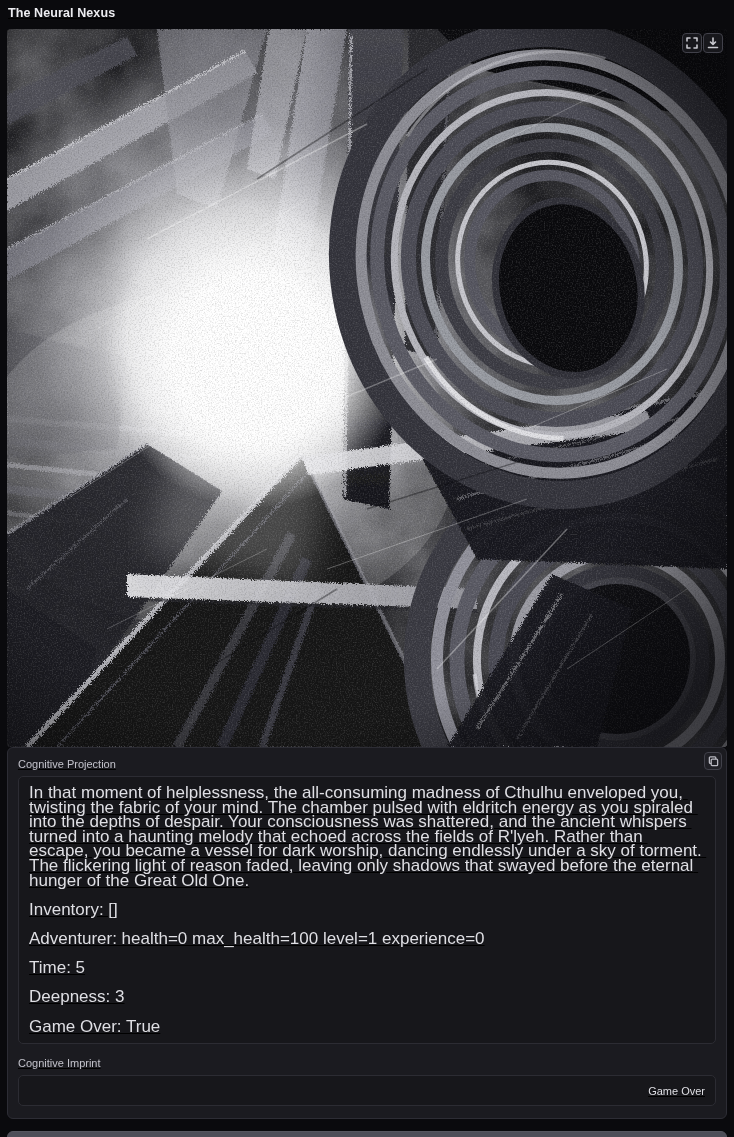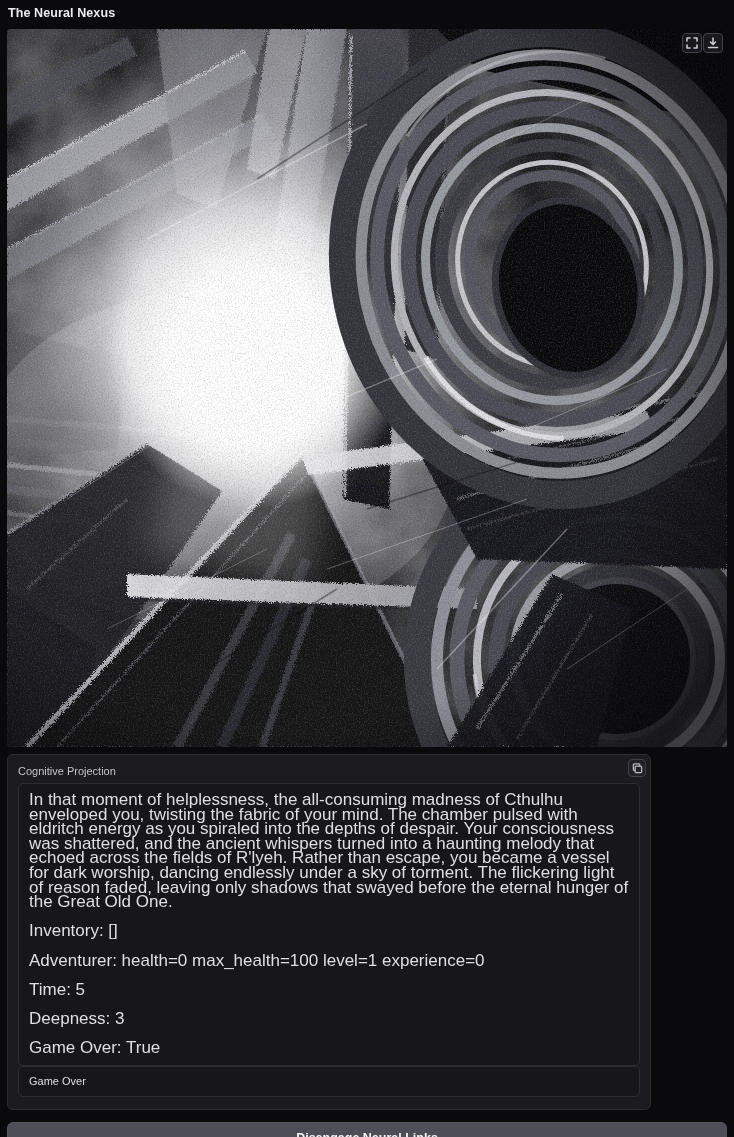--- a/index.html
+++ b/index.html
@@ -1,29 +1,29 @@
 <!DOCTYPE html>
 <html><head>
 <meta charset="utf-8">
 <style>
   html,body{margin:0;padding:0;background:#0a0a0d;font-family:"Liberation Sans","DejaVu Sans",sans-serif;}
-  .app{width:734px;height:1137px;background:#0a0a0d;box-sizing:border-box;padding:4px 7px 12px 7px;overflow:hidden;}
+  .app{width:734px;height:1137px;background:#0a0a0d;box-sizing:border-box;padding:4px 7px 12px 7px;overflow:hidden;text-decoration:underline;}
   .app-title{color:#ececf0;font-size:12.5px;font-weight:700;padding:2px 1px 9px 1px;letter-spacing:.1px;}
   .image-block{position:relative;width:720px;height:718px;border-radius:4px;overflow:hidden;background:#101014;}
   .image-block svg{display:block;}
   .img-toolbar{position:absolute;top:4px;right:4px;display:flex;gap:1px;}
   .icon-btn{width:20px;height:20px;background:rgba(26,26,31,.88);border:1px solid #41414a;border-radius:4px;display:flex;align-items:center;justify-content:center;cursor:pointer;box-sizing:border-box;}
   .icon-btn svg{stroke:#c9c9cf;fill:none;stroke-width:1.6;stroke-linecap:round;stroke-linejoin:round;}
-  .panel{position:relative;margin-top:7px;background:#1b1b20;border:1px solid #2d2d35;border-radius:6px;padding:10px 10px 12px 10px;box-sizing:border-box;width:644px;}
+  .panel{position:relative;margin-top:0;background:#1b1b20;border:1px solid #2d2d35;border-radius:6px;padding:10px 10px 12px 10px;box-sizing:border-box;width:720px;}
   .panel-label{color:#c2c2ca;font-size:11px;margin-bottom:6px;}
   .copy-btn{position:absolute;top:4px;right:4px;width:18px;height:18px;background:#202026;border:1px solid #41414a;border-radius:4px;display:flex;align-items:center;justify-content:center;cursor:pointer;box-sizing:border-box;}
   .copy-btn svg{stroke:#b9b9c1;fill:none;stroke-width:1.4;}
   .textbox{background:#17171b;border:1px solid #2c2c33;border-radius:5px;padding:9px 10px;color:#dfdfe4;font-size:17px;line-height:14.6px;white-space:pre-wrap;min-height:200px;}
   .label2{margin-top:13px;}
-  .text-input{display:block;width:100%;box-sizing:border-box;background:#17171b;border:1px solid #2c2c33;border-radius:5px;padding:0 10px;height:31px;color:#dfdfe4;font-size:11px;font-family:"Liberation Sans","DejaVu Sans",sans-serif;outline:none;}
+  .text-input{display:block;width:100%;box-sizing:border-box;background:#17171b;border:1px solid #2c2c33;border-radius:5px;padding:0 10px;height:31px;color:#dfdfe4;font-size:11px;font-family:"Liberation Sans","DejaVu Sans",sans-serif;outline:none;text-align:right;}
   .main-btn{display:block;width:720px;height:32px;margin-top:12px;background:#4e4e58;border:1px solid #56565f;border-radius:6px;color:#f5f5f7;font-size:12.5px;font-weight:700;font-family:"Liberation Sans","DejaVu Sans",sans-serif;cursor:pointer;}
 </style>
 </head>
 <body>
 
 <div class="app">
 
   <div class="app-title">The Neural Nexus</div>
 
   <div class="image-block">
@@ -229,18 +229,19 @@
 Inventory: []
 
 Adventurer: health=0 max_health=100 level=1 experience=0
 
 Time: 5
 
 Deepness: 3
 
 Game Over: True</div>
 
+    <div class="panel-label label2">Cognitive Imprint</div>
     <input class="text-input" type="text" value="Game Over" style="">
   </div>
 
   <button class="main-btn">Disengage Neural Links</button>
 
 </div>
 
 </body></html>

